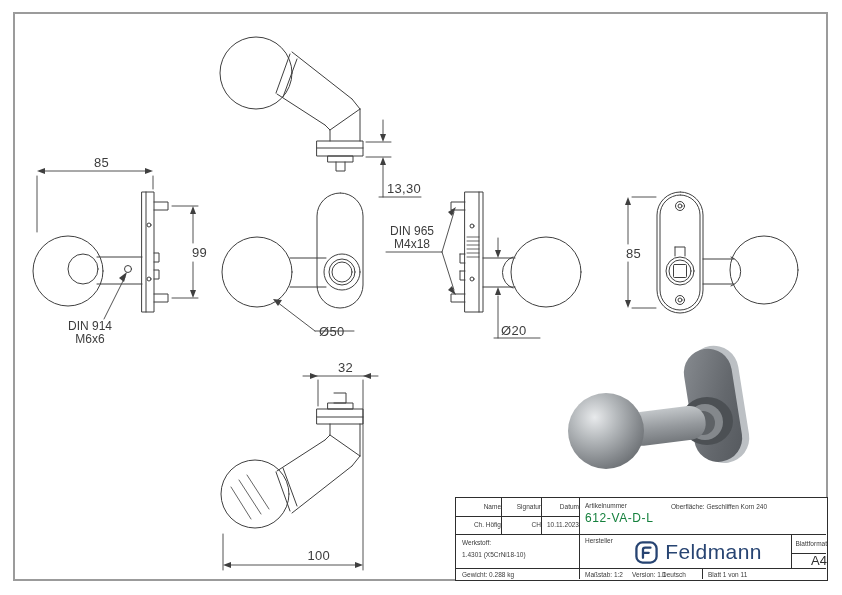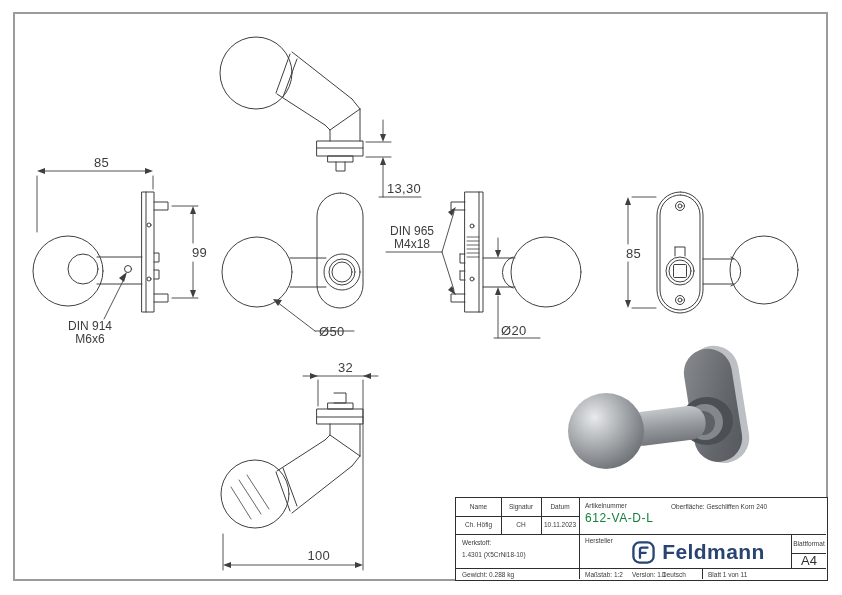--- a/index.html
+++ b/index.html
@@ -21,29 +21,29 @@
     text-align:center;white-space:nowrap;
   }
   
   .tb{
     position:absolute;left:455px;top:497px;width:373px;height:84px;
     border:1.5px solid #2e2e2e;box-sizing:border-box;background:#fff;
   }
   .tb .vl,.tb .hl{position:absolute;background:#2e2e2e;}
   .tb .vl{width:1px;} .tb .hl{height:1px;}
   .tb-t{position:absolute;font-size:6.5px;color:#3a3a3a;white-space:nowrap;}
-  .tb-c{text-align:center;}
+  .tb-c{text-align:right;}
   .artnr{font-size:12px;letter-spacing:.6px;color:#15803d;}
   .a4{font-size:13px;color:#2e2e2e;}
   .logo{
     position:absolute;left:150px;top:41px;width:185px;height:26px;
     display:flex;align-items:center;justify-content:center;gap:7px;
   }
   .logo-text{
-    font-size:21px;font-weight:bold;letter-spacing:.4px;
+    font-size:21px;font-weight:normal;letter-spacing:.4px;
   }
 </style>
 </head>
 <body>
 
 <div class="sheet">
 
   <div class="frame"></div>
 
   <svg class="draw" width="842" height="595" viewBox="0 0 842 595">

